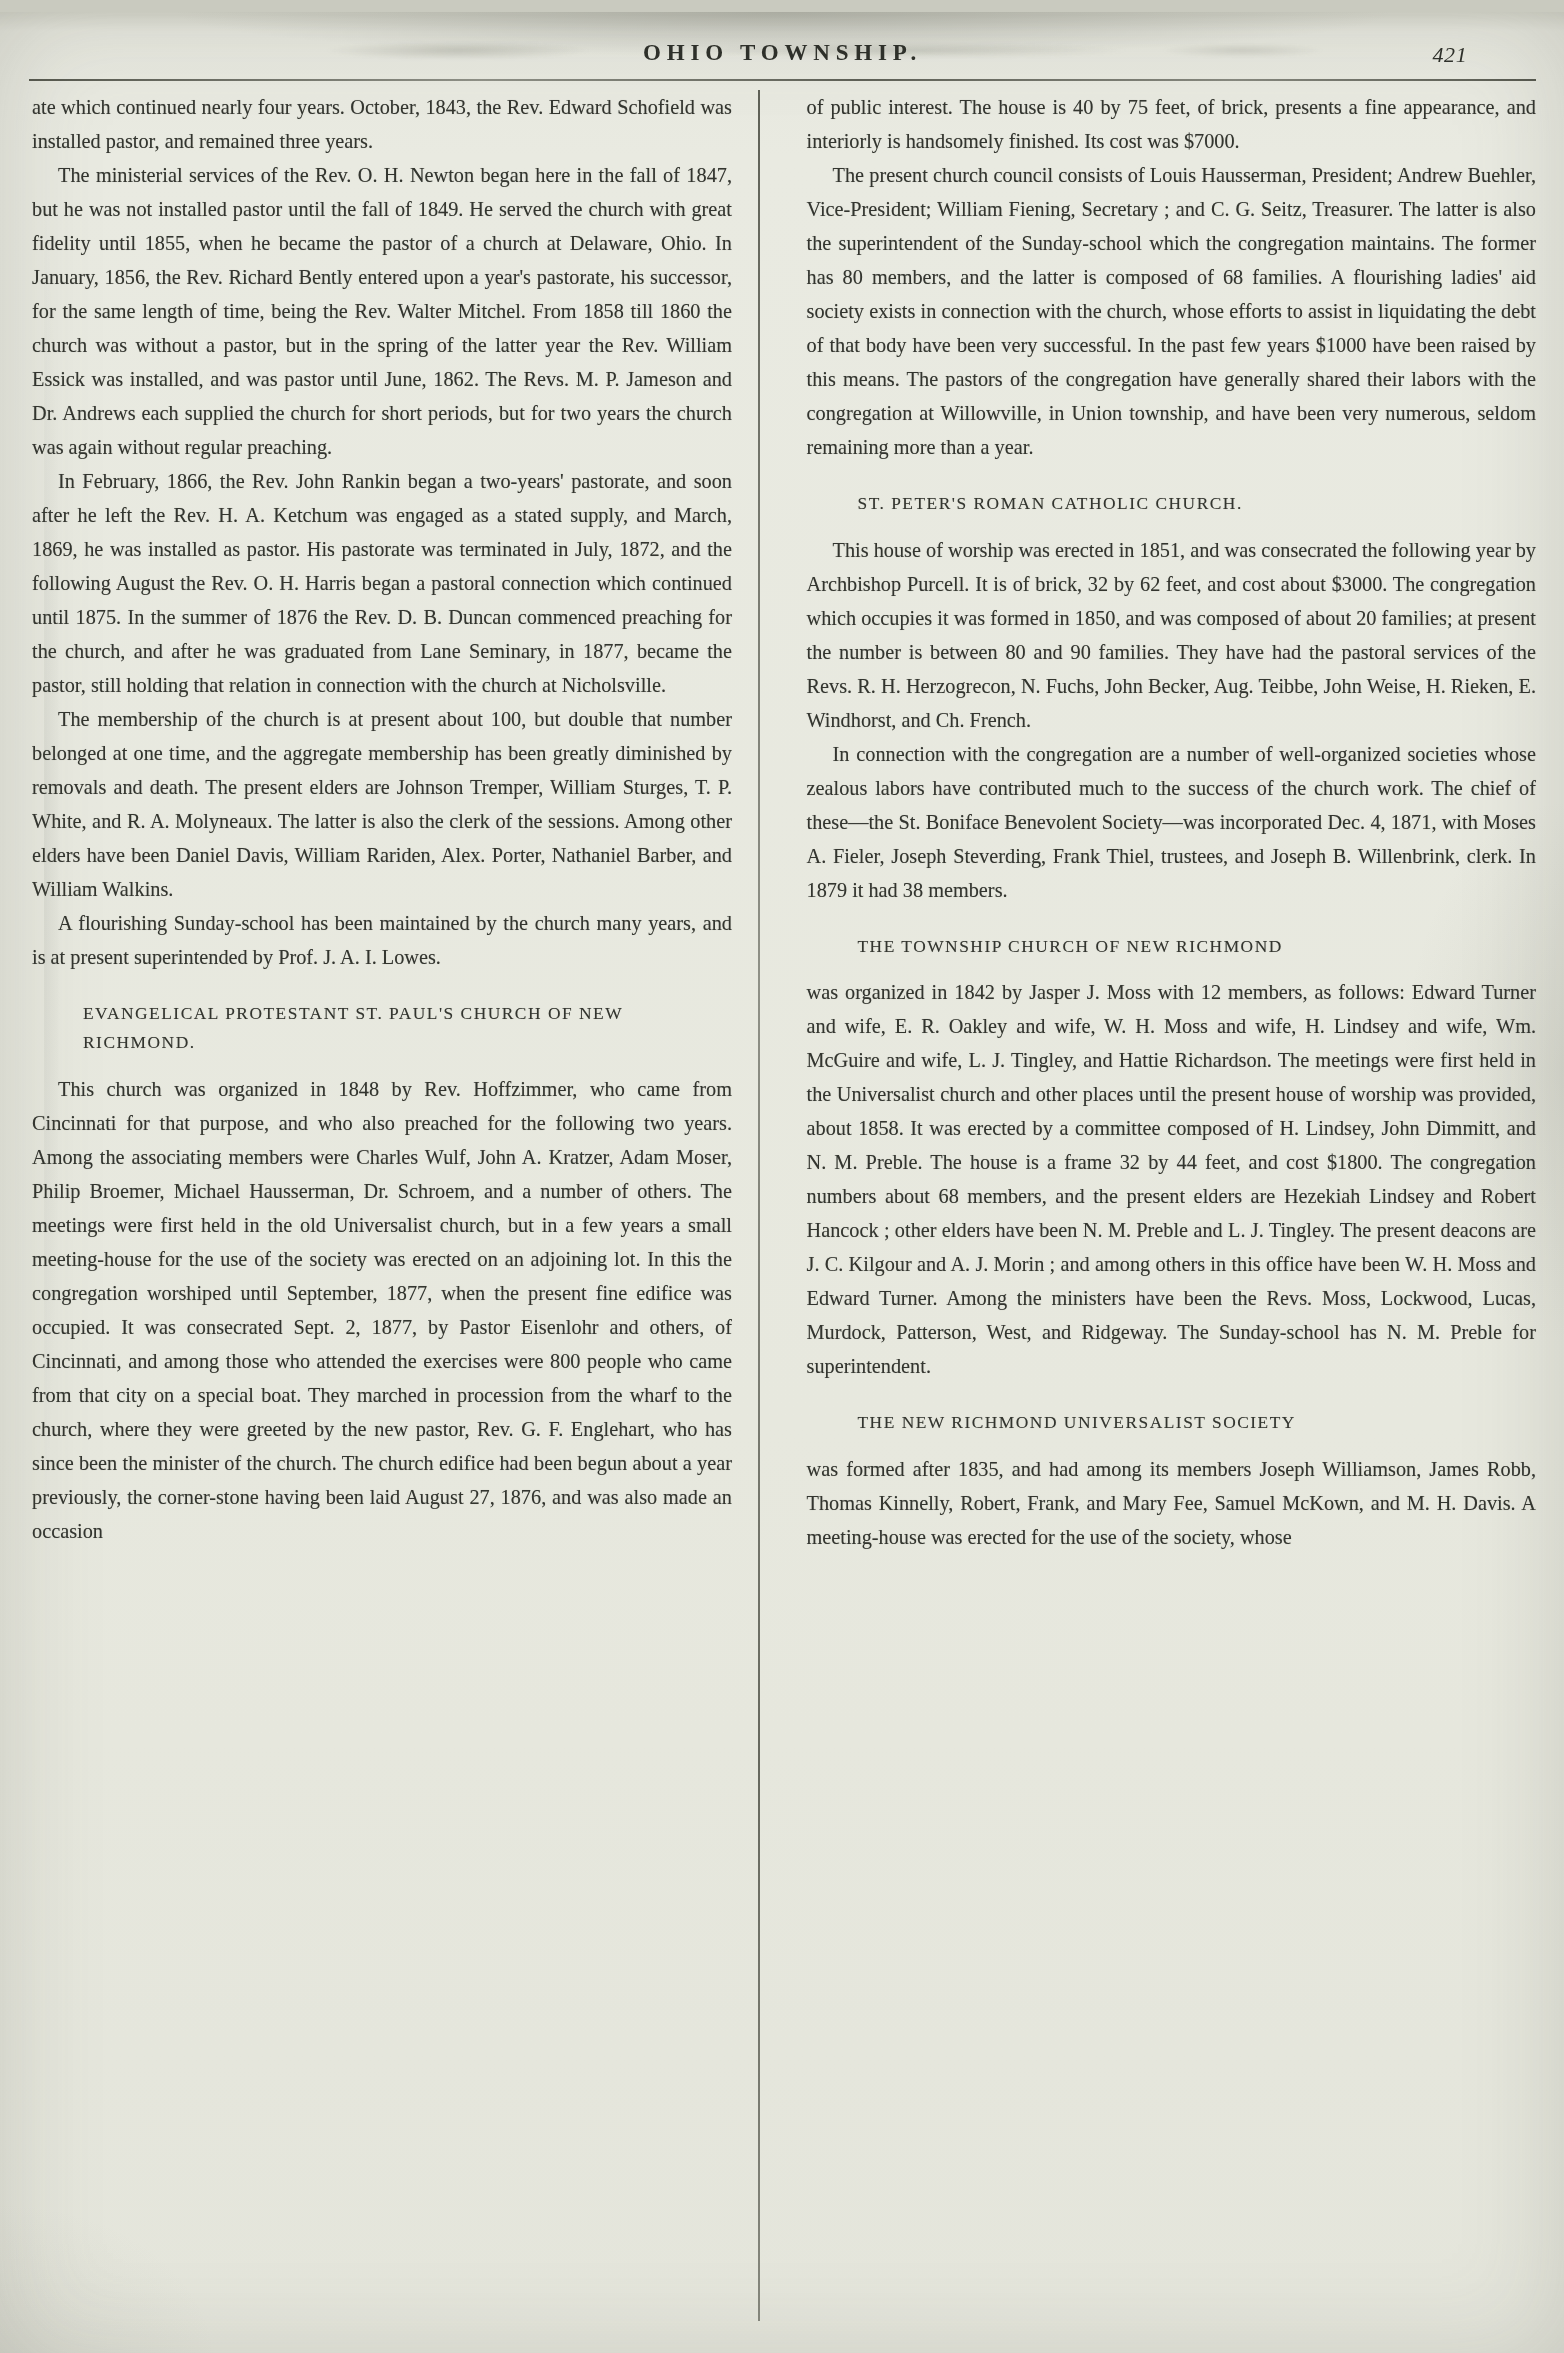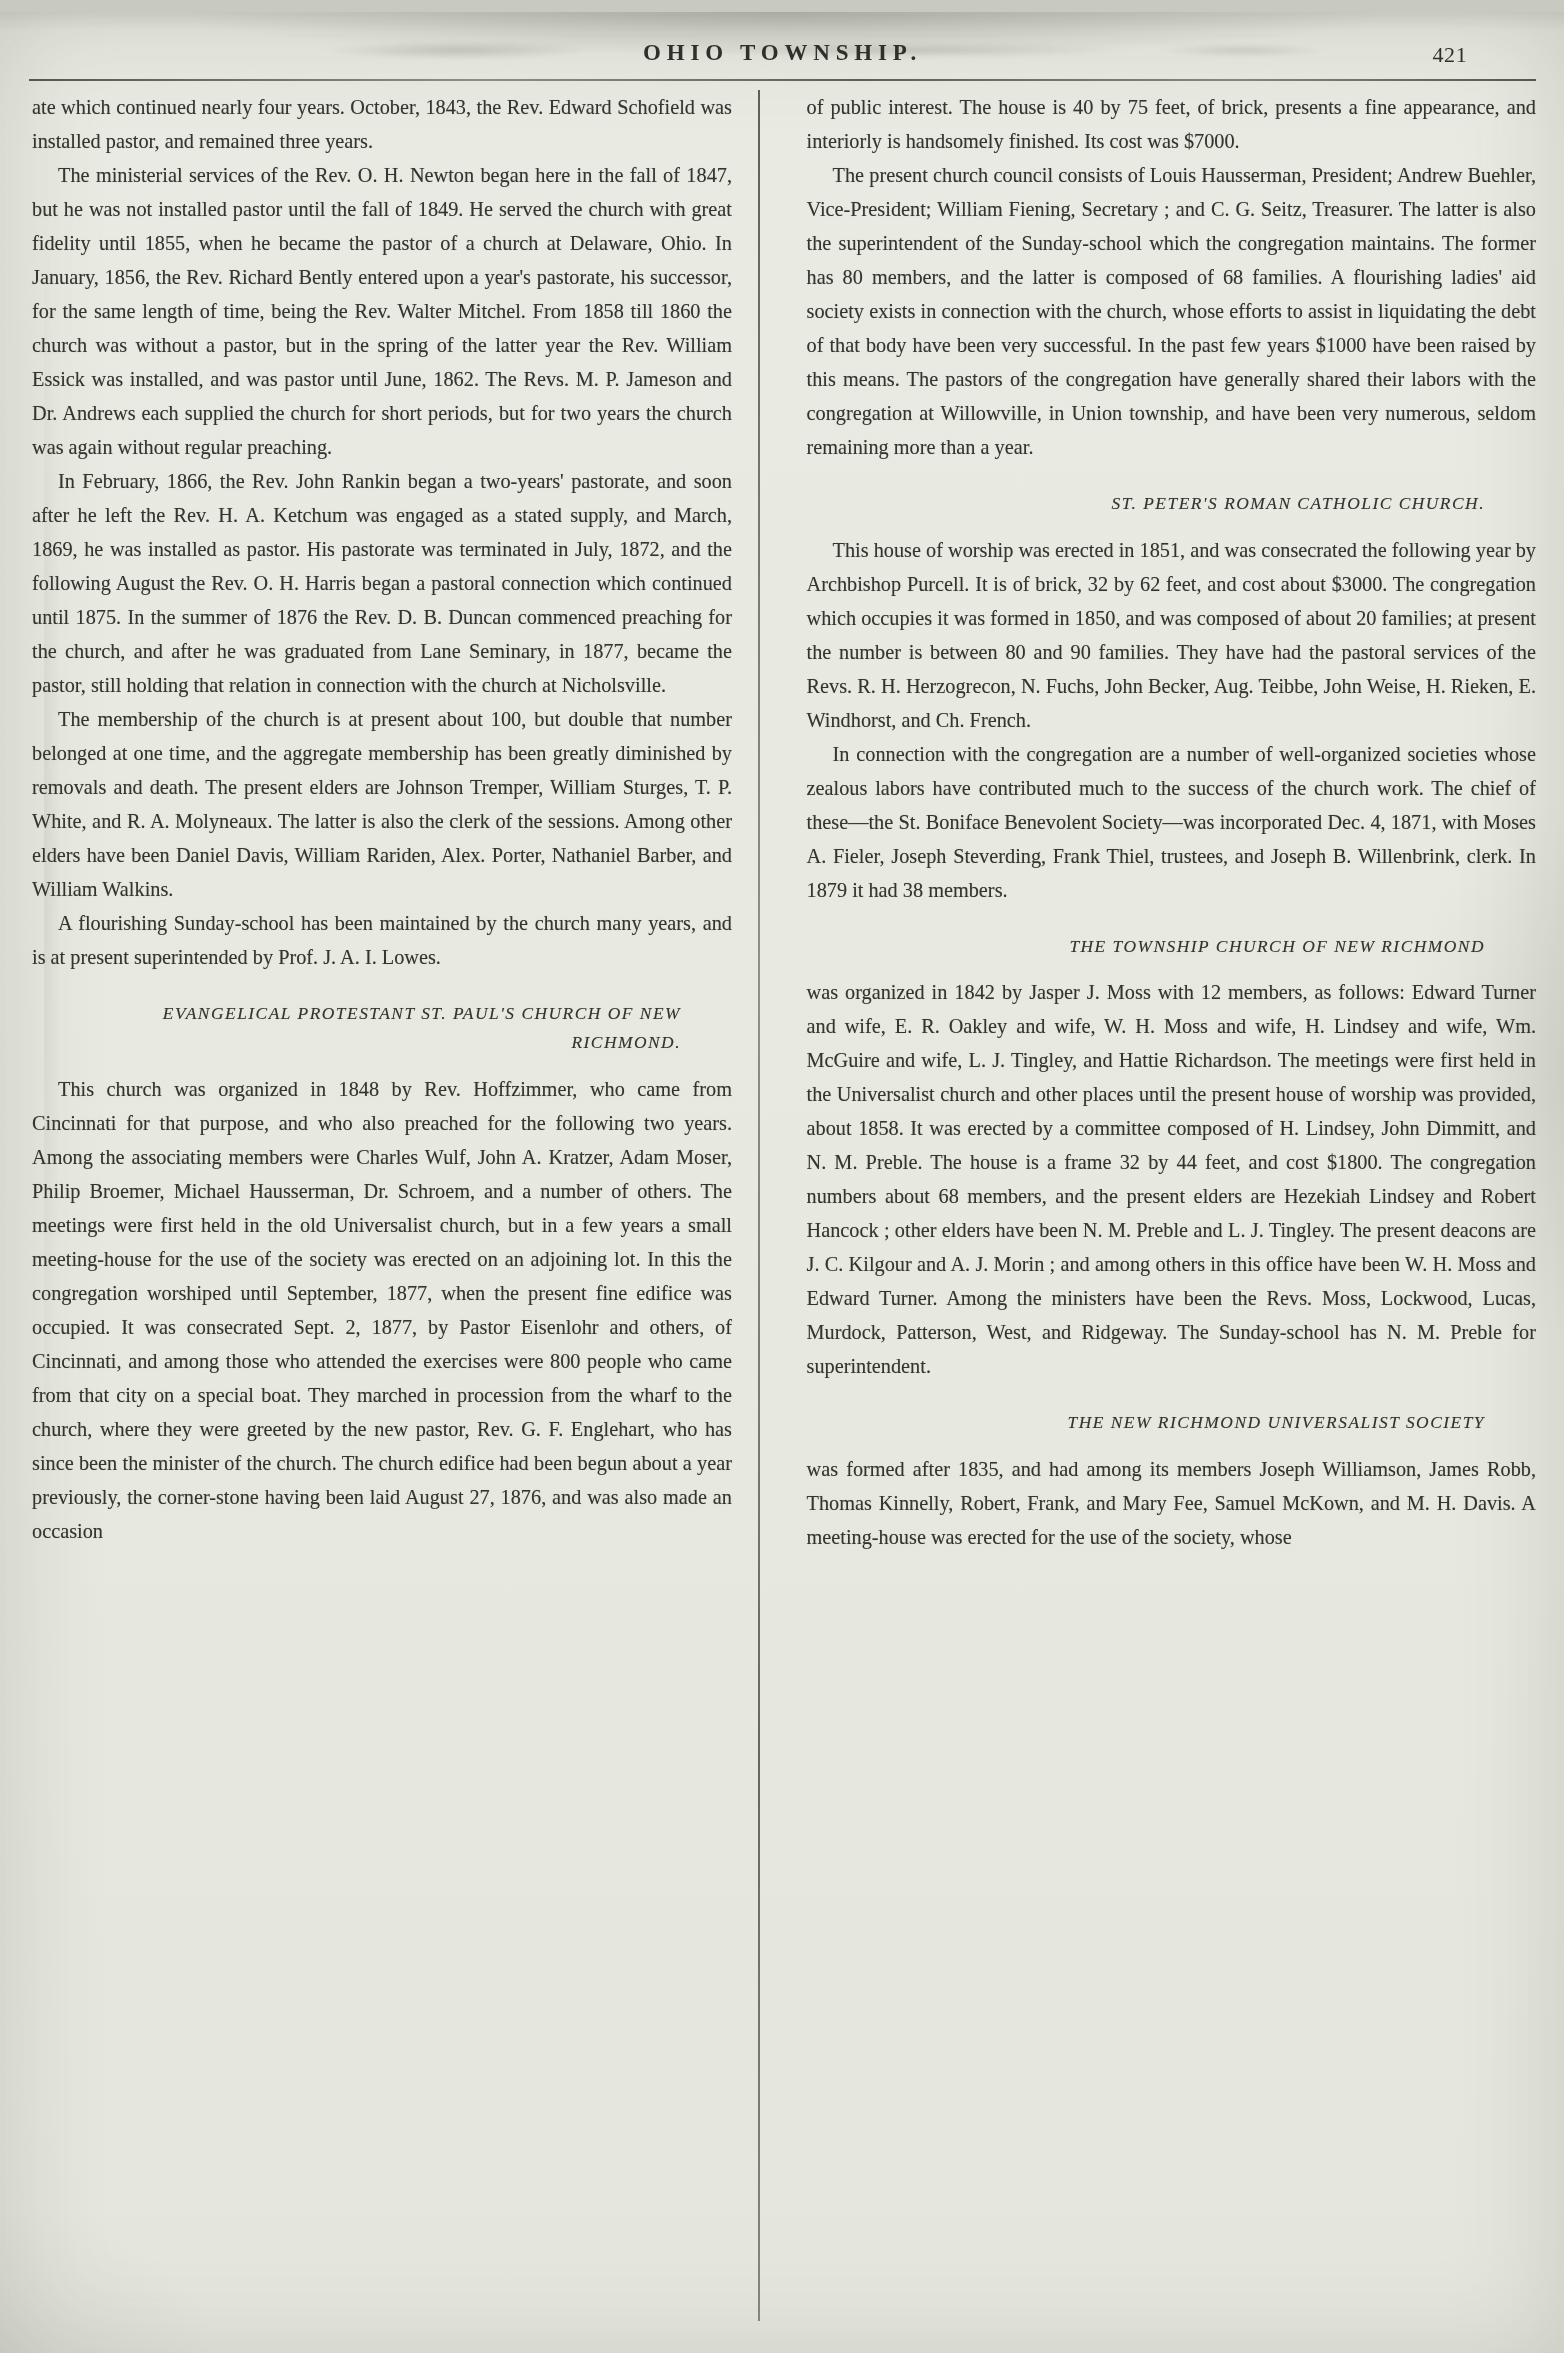--- a/index.html
+++ b/index.html
@@ -54,20 +54,21 @@
     letter-spacing: 5.8px;
     color: #2e302a;
   }
   .page-number {
     position: absolute;
     top: 1.5px;
     right: 67px;
     font-size: 22px;
     letter-spacing: 0.7px;
     color: #2e302a;
+    font-style: italic;
   }
   .header-rule {
     position: absolute;
     top: 67px;
     left: 29px;
     right: 29px;
     height: 1.5px;
     background: linear-gradient(90deg, rgba(70,72,62,0.9), rgba(70,72,62,0.55) 30%, rgba(70,72,62,0.85) 55%, rgba(70,72,62,0.6) 80%, rgba(70,72,62,0.9));
   }
 
@@ -91,28 +92,27 @@
     margin: 0;
     text-align: justify;
     font-size: 20.3px;
     line-height: 34px;
     color: #33352f;
     text-shadow: 0 0 0.7px rgba(46,48,42,0.35);
   }
   .para.indent { text-indent: 26px; }
   .section-heading {
     margin: 25px 51px 14.5px;
-    text-align: right;
+    text-align: left;
     font-size: 17.4px;
     font-weight: 400;
     letter-spacing: 1.5px;
     line-height: 29px;
     color: #33352f;
     text-shadow: 0 0 0.7px rgba(46,48,42,0.35);
-    font-style: italic;
   }
 </style>
 </head>
 <body>
 
 <div class="page">
 
   <header class="page-header">
     <div class="running-title">OHIO TOWNSHIP.</div>
     <div class="page-number">421</div>

